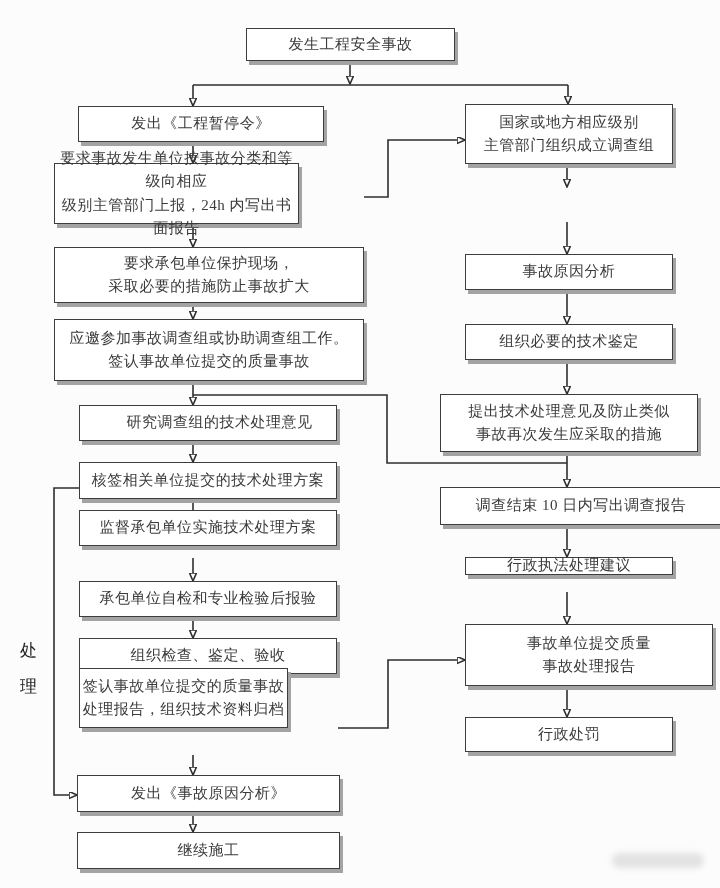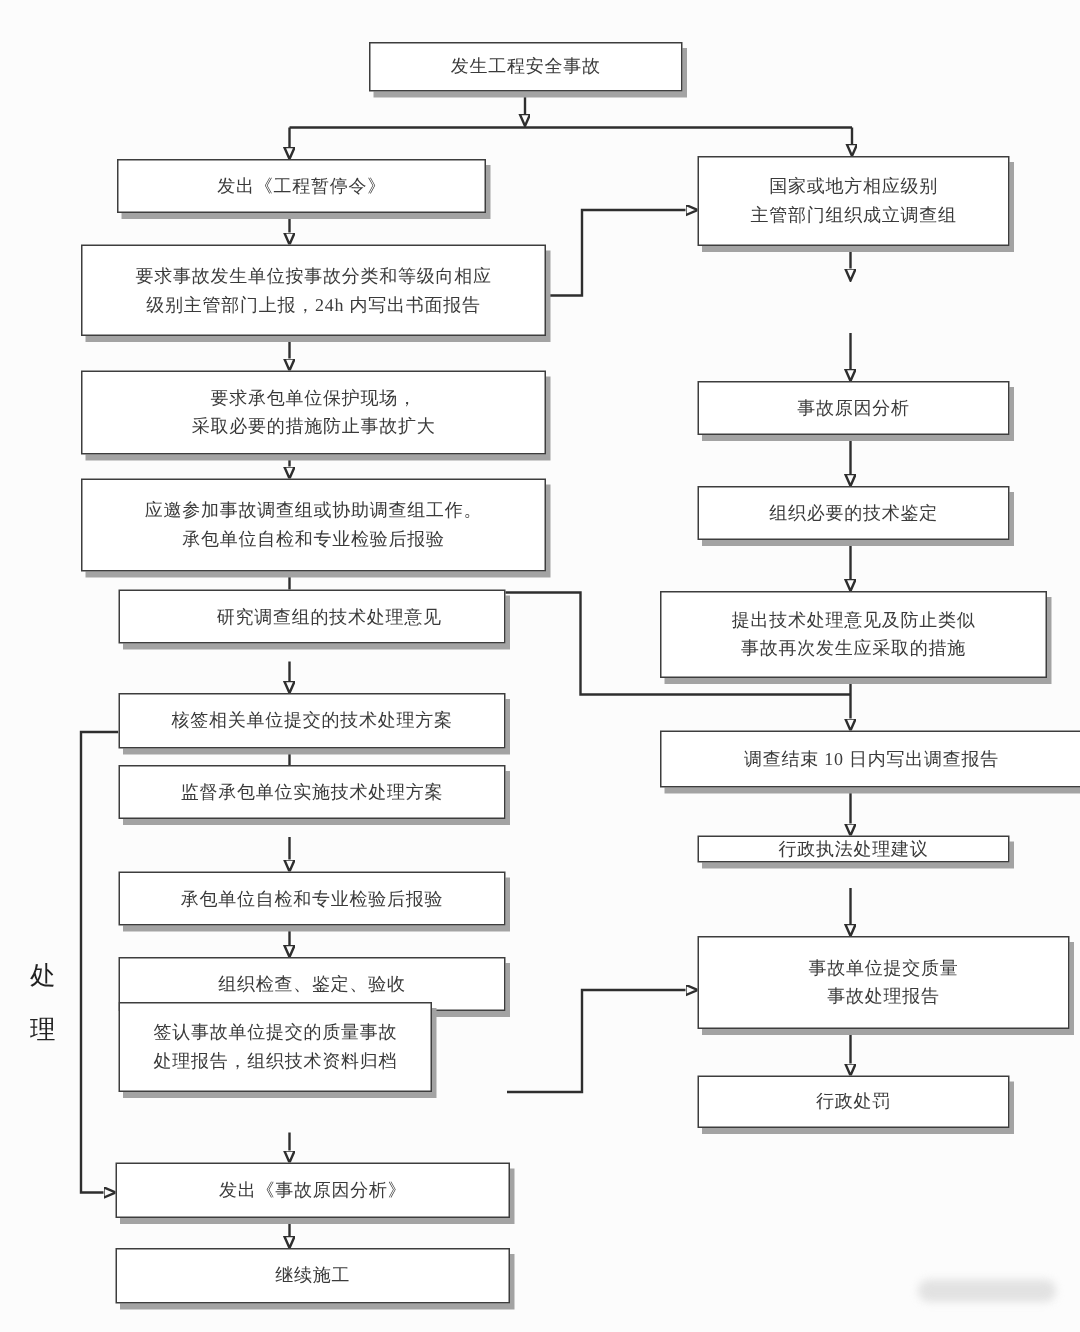--- a/index.html
+++ b/index.html
@@ -14,21 +14,21 @@
     position:absolute;
     box-sizing:border-box;
     background:#ffffff;
     border:1.6px solid #3d3d3d;
     box-shadow:3px 4px 0 #a3a3a3;
     display:flex;
     align-items:center;
     justify-content:center;
     text-align:center;
     white-space:pre-line;
-    font-size:12px;
+    font-size:15px;
     line-height:1.55;
     color:#3a3a3a;
     letter-spacing:0.5px;
   }
   #connectors{
     position:absolute;left:0;top:0;
     pointer-events:none;
   }
   #connectors path{
     fill:none;
@@ -99,30 +99,30 @@
 
     <path d="M79 488 H54 V795 H69" marker-end="url(#ah)"></path>
 
     <path d="M338 728 H388 V660 H457" marker-end="url(#ah)"></path>
   </svg>
 
   <div class="node" style="left:246px;top:28px;width:209px;height:33px;">发生工程安全事故</div>
 
   <div class="node" style="left:78px;top:106px;width:246px;height:36px;">发出《工程暂停令》</div>
 
-  <div class="node" style="left:54px;top:163px;width:310px;height:61px;">要求事故发生单位按事故分类和等级向相应
+  <div class="node" style="left:54px;top:163px;width:245px;height:61px;">要求事故发生单位按事故分类和等级向相应
 级别主管部门上报，24h 内写出书面报告</div>
 
   <div class="node" style="left:54px;top:247px;width:310px;height:56px;">要求承包单位保护现场，
 采取必要的措施防止事故扩大</div>
 
   <div class="node" style="left:54px;top:319px;width:310px;height:62px;">应邀参加事故调查组或协助调查组工作。
-承包单位自检和专业检验后报验</div>
+签认事故单位提交的质量事故</div>
 
-  <div class="node" style="left:79px;top:393px;width:258px;height:36px;padding-left:23px;">研究调查组的技术处理意见</div>
+  <div class="node" style="left:79px;top:405px;width:258px;height:36px;padding-left:23px;">研究调查组的技术处理意见</div>
 
   <div class="node" style="left:79px;top:462px;width:258px;height:37px;">核签相关单位提交的技术处理方案</div>
 
   <div class="node" style="left:79px;top:510px;width:258px;height:36px;">监督承包单位实施技术处理方案</div>
 
   <div class="node" style="left:79px;top:581px;width:258px;height:36px;">承包单位自检和专业检验后报验</div>
 
   <div class="node" style="left:79px;top:638px;width:258px;height:36px;">组织检查、鉴定、验收</div>
 
   <div class="node" style="left:79px;top:668px;width:209px;height:60px;">签认事故单位提交的质量事故

